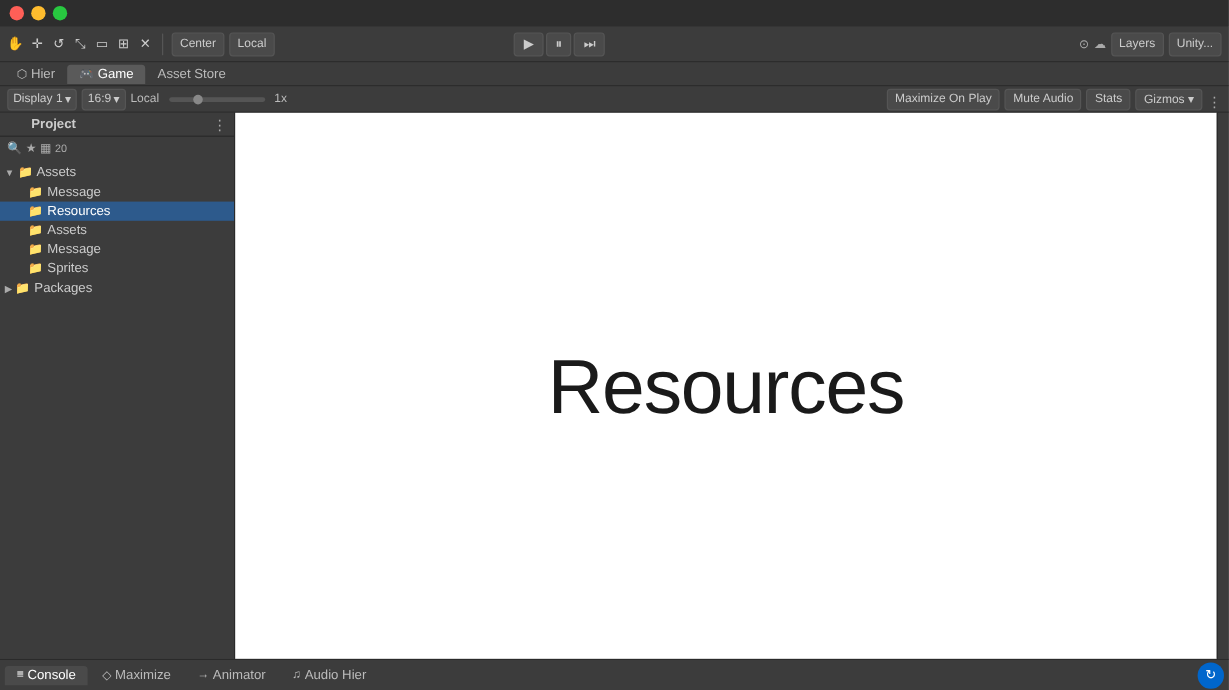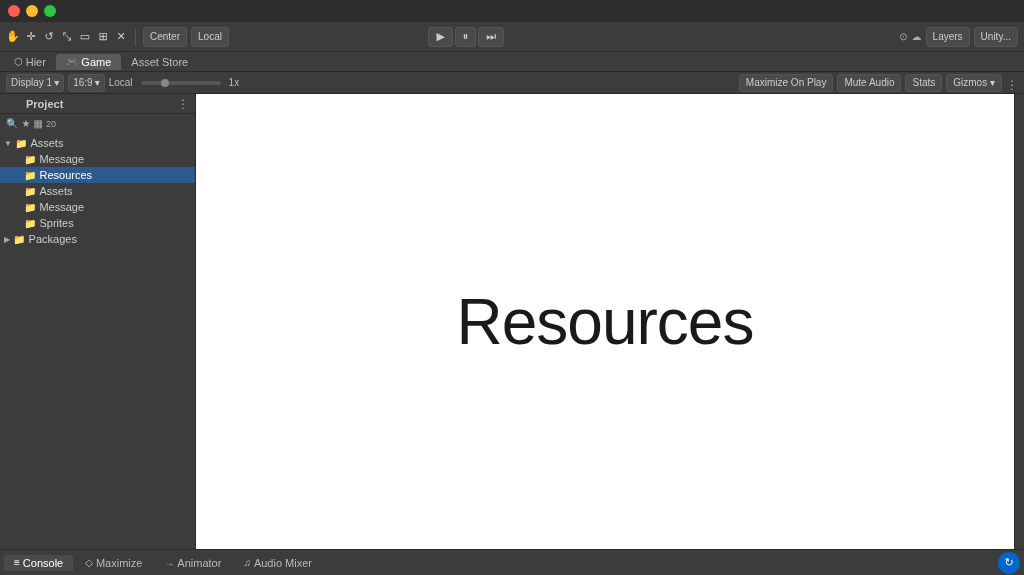--- a/index.html
+++ b/index.html
@@ -479,20 +479,20 @@
   <div class="bottom-tab">
     <span class="bottom-tab-icon">◇</span>
     <span>Maximize</span>
   </div>
   <div class="bottom-tab">
     <span class="bottom-tab-icon">→</span>
     <span>Animator</span>
   </div>
   <div class="bottom-tab">
     <span class="bottom-tab-icon">♫</span>
-    <span>Audio Mixer</span>
+    <span>Audio Hier</span>
   </div>
   <div class="bottom-right">
     <div class="nav-btn">
       <span>↻</span>
     </div>
   </div>
 </div>
 
 </body></html>

